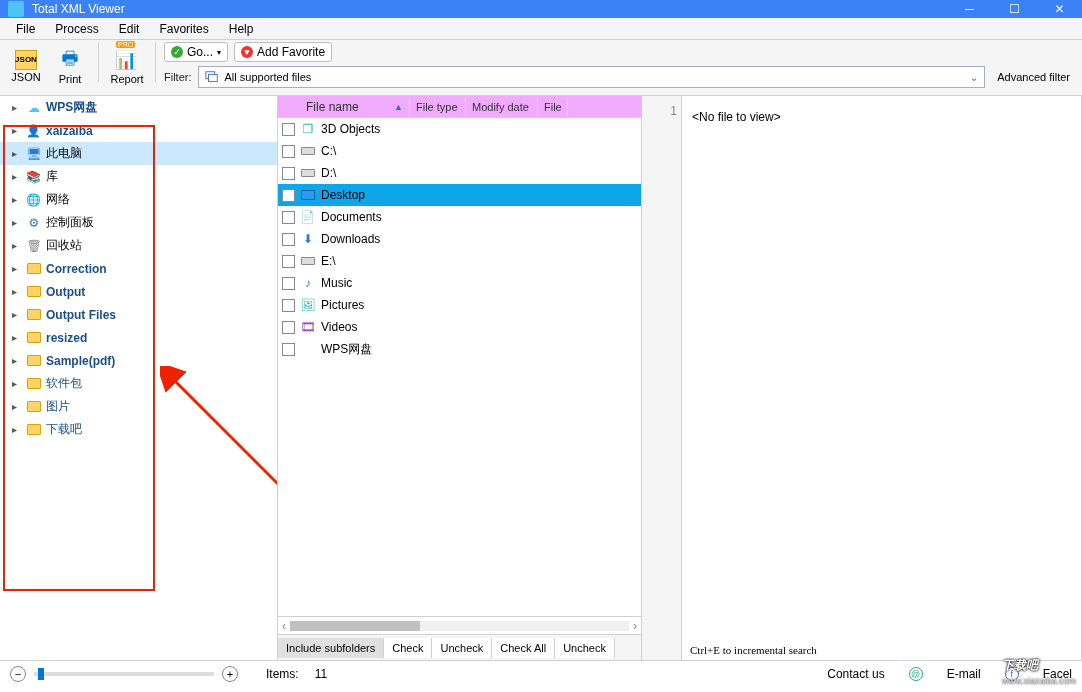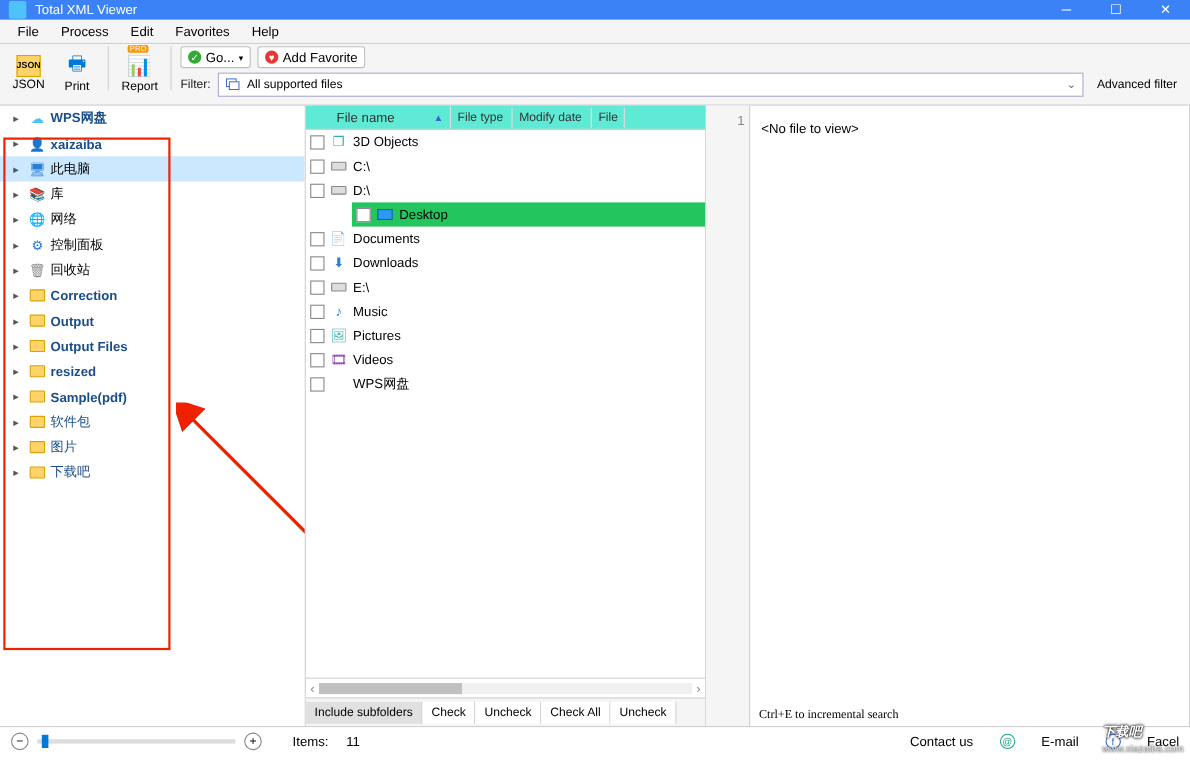--- a/index.html
+++ b/index.html
@@ -45,29 +45,29 @@
 .tree-root .ric { width:16px; height:12px; background:#2b7cd3; border:1px solid #1a5fa0; }
 .tree-item { display:flex; align-items:center; height:23px; padding-left:12px; gap:4px; color:#1a4e8a; }
 .tree-item.selected { background:#cce8ff; }
 .tree-item .arrow { width:10px; font-size:10px; color:#555; }
 .tree-item .tic { width:16px; height:16px; display:flex; align-items:center; justify-content:center; }
 .tree-item .tlabel { font-size:12px; }
 .tree-item.black .tlabel { color:#000; }
 .red-box { position:absolute; left:3px; top:29px; width:152px; height:466px; border:2px solid #e20; pointer-events:none; }
 
 
-.file-header { height:22px; background:#5eead4; border-bottom:1px solid #d0d0d0; display:flex; align-items:center; padding-left:22px; }
+.file-header { height:22px; background:#f0abfc; border-bottom:1px solid #d0d0d0; display:flex; align-items:center; padding-left:22px; }
 .fh-col { padding: 3px 6px; border-right: 1px solid #e0e0e0; font-size:11px; color:#333; display:flex; align-items:center; gap:2px;}
 .fh-name { width: 110px; }
 .fh-type { width: 56px; }
 .fh-mod { width: 72px; }
 .fh-size { width: 30px; }
 .file-list { flex:1; overflow:hidden; position:relative; }
 .file-row { height:22px; display:flex; align-items:center; padding-left:4px; gap:4px; }
-.file-row.selected { background:#22c55e;margin-left:42px; }
+.file-row.selected { background:#0ea5e9; }
 .file-row .chk { width:13px; height:13px; border:1px solid #888; background:#fff; }
 .file-row .fic { width:18px; height:16px; display:flex; align-items:center; justify-content:center; }
 .file-row .flabel { font-size:12px; }
 .file-scroll { height:18px; border-top:1px solid #d0d0d0; display:flex; align-items:center; padding:0 4px; color:#888; font-size:10px; }
 .file-scroll .track { flex:1; height:10px; background:#f0f0f0; margin:0 4px; position:relative; }
 .file-scroll .thumb { position:absolute; left:0; top:0; height:10px; width:130px; background:#c0c0c0; }
 
 
 .file-tabs { height:26px; border-top:1px solid #d0d0d0; display:flex; align-items:center; background:#f5f5f5; }
 .ftab { padding: 4px 8px; border-right:1px solid #d0d0d0; font-size:11px; background:#fff; }

